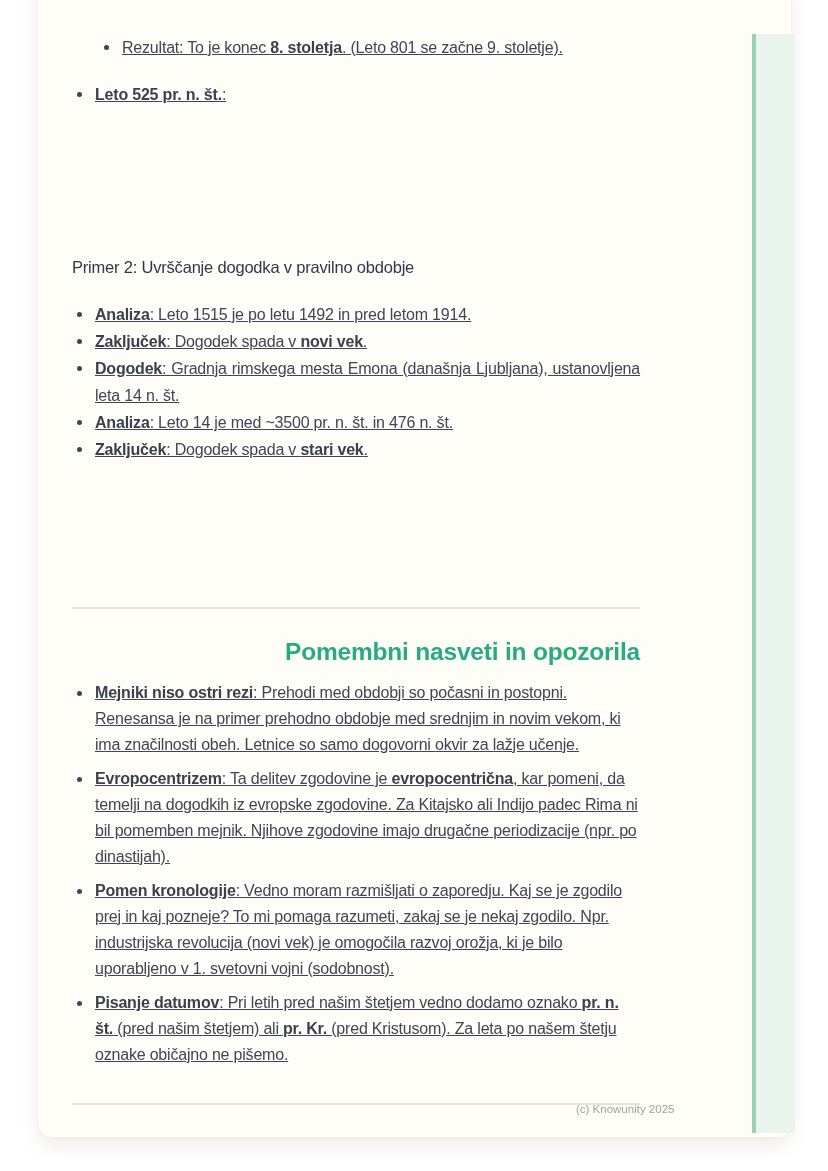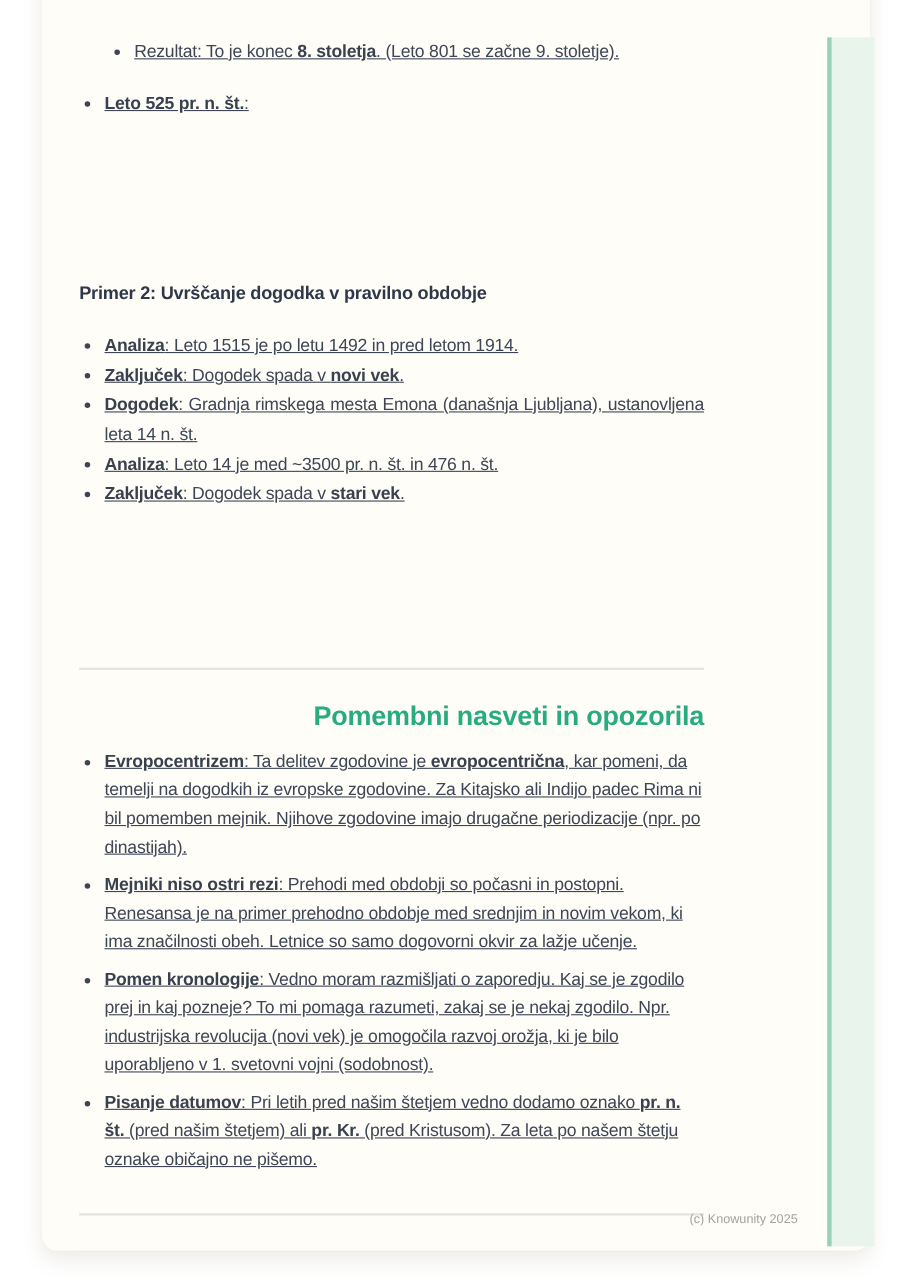--- a/index.html
+++ b/index.html
@@ -36,35 +36,35 @@
     content:"";position:absolute;left:5px;top:11px;width:5px;height:5px;
     border-radius:50%;background:#3d4554;
   }
   .sub{margin-left:27px;width:541px;}
   .nest{margin-top:19px;}
   .nest li + li{margin-top:4px;}
   b,.b{font-weight:700;color:#39414f;}
   i,.i{font-style:italic;}
   .math{font-family:"Liberation Serif", serif;font-size:16.5px;letter-spacing:0;}
   .h-sub{
-    font-weight:700;color:#2e3849;font-size:16.5px;line-height:27px;margin:0;
+    font-weight:400;color:#2e3849;font-size:16.5px;line-height:27px;margin:0;
   }
   .list-spaced li + li{}
   .list-tight li + li{margin-top:8px;}
   .list-tight{line-height:26px;}
   .justify{text-align:justify;}
   .divider{height:2px;background:#e6e3da;width:568px;}
   .h-green{
     margin:0;font-size:24.5px;line-height:32px;font-weight:700;color:#29ab80;
     letter-spacing:-0.2px;
     text-align:right;
   }
   .footer{
     position:absolute;top:1101px;left:576px;width:200px;z-index:4;
-    text-align:center;font-size:11.5px;line-height:16px;color:#a3a49d;
+    text-align:left;font-size:11.5px;line-height:16px;color:#a3a49d;
     letter-spacing:0;
   }
 </style>
 </head>
 <body>
 
 <div class="page-card"></div>
 <div class="green-bar"></div>
 
 <div class="content">
@@ -87,22 +87,22 @@
     <li class="justify"><b>Dogodek</b><span>: Gradnja rimskega mesta Emona (današnja Ljubljana), ustanovljena leta 14 n. št.</span></li>
     <li><b>Analiza</b><span>: Leto 14 je med ~3500 pr. n. št. in 476 n. št.</span></li>
     <li><b>Zaključek</b><span>: Dogodek spada v </span><b>stari vek</b><span>.</span></li>
   </ul>
 
   <div class="abs divider" style="top:607px;"></div>
 
   <h2 class="abs h-green" style="top:636px;">Pomembni nasveti in opozorila</h2>
 
   <ul class="abs list-tight" style="top:680px;">
+    <li><b>Mejniki niso ostri rezi</b><span>: Prehodi med obdobji so počasni in postopni. Renesansa je na primer prehodno obdobje med srednjim in novim vekom, ki ima značilnosti obeh. Letnice so samo dogovorni okvir za lažje učenje.</span></li>
     <li><b>Evropocentrizem</b><span>: Ta delitev zgodovine je </span><b>evropocentrična</b><span>, kar pomeni, da temelji na dogodkih iz evropske zgodovine. Za Kitajsko ali Indijo padec Rima ni bil pomemben mejnik. Njihove zgodovine imajo drugačne periodizacije (npr. po dinastijah).</span></li>
-    <li><b>Mejniki niso ostri rezi</b><span>: Prehodi med obdobji so počasni in postopni. Renesansa je na primer prehodno obdobje med srednjim in novim vekom, ki ima značilnosti obeh. Letnice so samo dogovorni okvir za lažje učenje.</span></li>
     <li><b>Pomen kronologije</b><span>: Vedno moram razmišljati o zaporedju. Kaj se je zgodilo prej in kaj pozneje? To mi pomaga razumeti, zakaj se je nekaj zgodilo. Npr. industrijska revolucija (novi vek) je omogočila razvoj orožja, ki je bilo uporabljeno v 1. svetovni vojni (sodobnost).</span></li>
     <li><b>Pisanje datumov</b><span>: Pri letih pred našim štetjem vedno dodamo oznako </span><b>pr. n. št.</b><span> (pred našim štetjem) ali </span><b>pr. Kr.</b><span> (pred Kristusom). Za leta po našem štetju oznake običajno ne pišemo.</span></li>
   </ul>
 
   <div class="abs divider" style="top:1103px;"></div>
 
 </div>
 
 <div class="footer">(c) Knowunity 2025</div>
 

